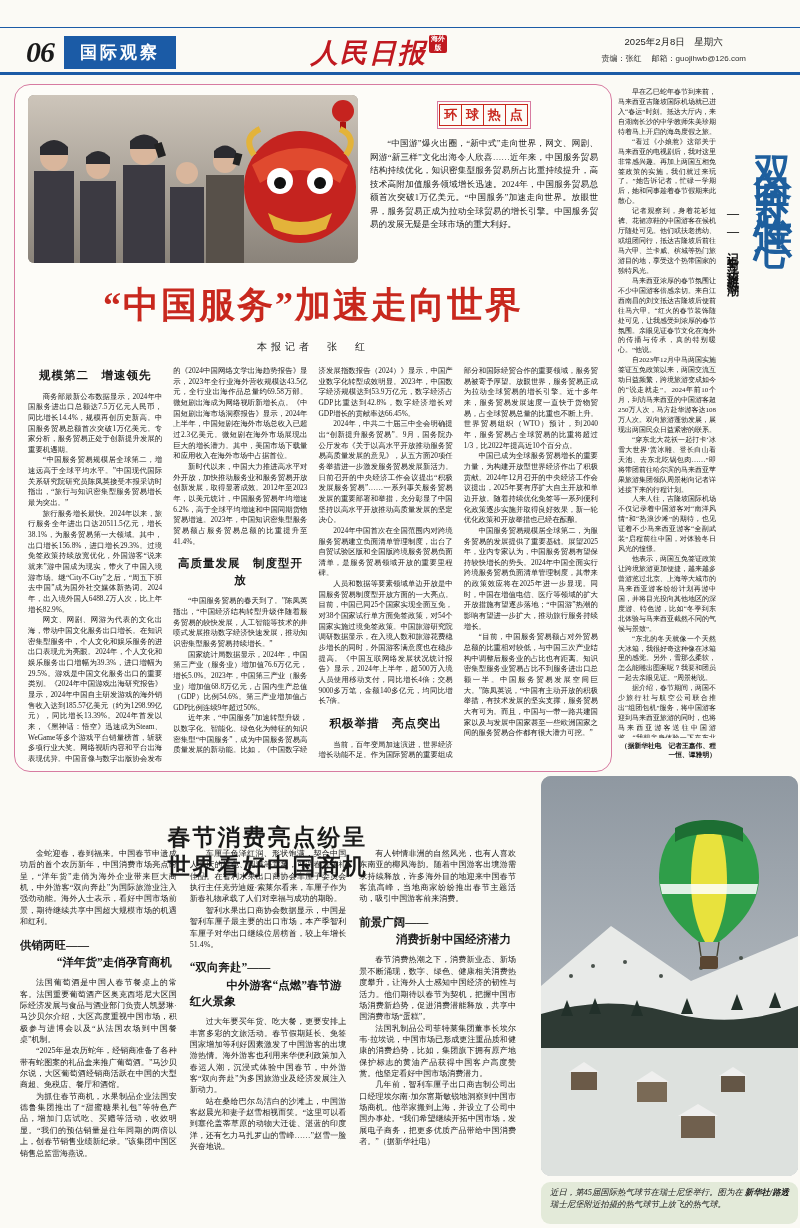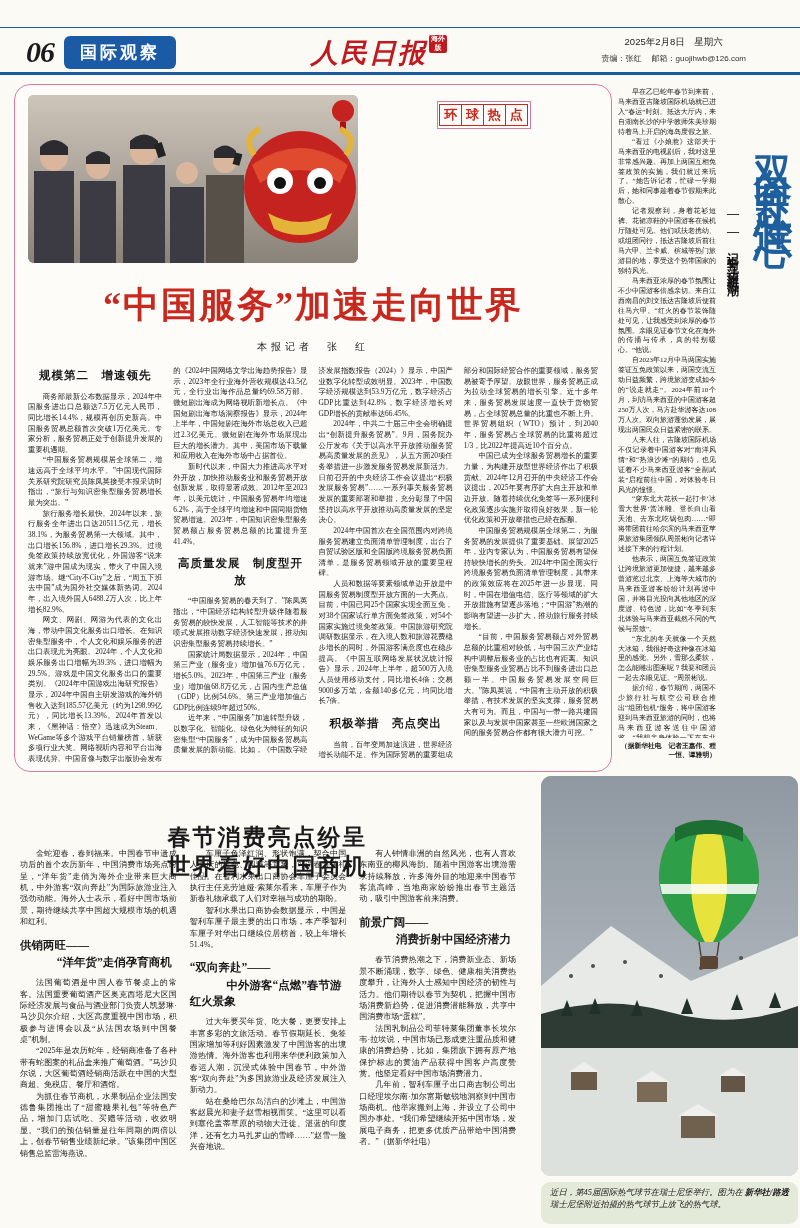--- a/index.html
+++ b/index.html
@@ -8,21 +8,21 @@
     position:relative; background:#fbfaf5; overflow:hidden;
     font-family:"Liberation Serif","DejaVu Serif",serif; color:#1a1a1a;
   }
   .abs { position:absolute; }
 
   
   .topline { left:0; top:27px; width:800px; height:1px; background:#1b5ba6; }
   .hdr { left:0; top:33px; width:766px; height:38px; display:flex; align-items:center; }
   .page-no { font-size:30px; font-weight:900; font-style:italic; margin-left:26px; letter-spacing:-1px; }
   .section-box { background:#1b5ba6; color:#fff; font-weight:700; font-size:17px;
-    padding:5px 16px; margin-left:10px; letter-spacing:3px;border-radius:6px; }
+    padding:5px 16px; margin-left:10px; letter-spacing:3px; }
   .masthead-wrap { position:absolute; left:0; right:8px; top:2px; text-align:center; pointer-events:none; }
   .masthead { font-size:27px; font-weight:900; font-style:italic; color:#c01920; letter-spacing:2px; }
   .edition-badge { display:inline-block; vertical-align:top; margin-left:2px; background:#c01920; color:#fff;
     font-size:7px; width:18px; height:18px; line-height:9px; padding-top:0; text-align:center; border-radius:2px;
     font-style:normal; font-weight:700; }
   .hdr-right { position:absolute; right:20px; top:3px; text-align:center;
     font-family:"Liberation Sans","DejaVu Sans",sans-serif; }
   .hdr-date { font-size:9.5px; color:#222; }
   .hdr-ed { font-size:8px; color:#333; margin-top:4px; }
   .rule { left:0; top:72px; width:800px; height:3px; background:#1b5ba6; }
@@ -142,20 +142,21 @@
     </div>
     <div class="mb-right">
       <div class="badge-wrap">
         <div class="badge-inner">
           <span>环</span>
           <span>球</span>
           <span>热</span>
           <span>点</span>
         </div>
       </div>
+      <div class="intro">“中国游”爆火出圈，“新中式”走向世界，网文、网剧、网游“新三样”文化出海令人欣喜……近年来，中国服务贸易结构持续优化，知识密集型服务贸易所占比重持续提升，高技术高附加值服务领域增长迅速。2024年，中国服务贸易总额首次突破1万亿美元。“中国服务”加速走向世界。放眼世界，服务贸易正成为拉动全球贸易的增长引擎。中国服务贸易的发展无疑是全球市场的重大利好。</div>
     </div>
   </div>
 
   <div class="headline">“中国服务”加速走向世界</div>
   <div class="byline">本报记者　张　红</div>
 
   <div class="cols">
     <div>
       <div class="col-head first">规模第二　增速领先</div>
       <div>
@@ -191,22 +192,22 @@
 </div>
 
 <div class="abs right-art">
   <div class="ra-body">
     <div class="ra-paras">
         <p>早在乙巳蛇年春节到来前，马来西亚吉隆坡国际机场就已进入“春运”时刻。抵达大厅内，来自湖南长沙的中学教师朱美珍期待着马上开启的海岛度假之旅。</p>
         <p>“看过《小娘惹》这部关于马来西亚的电视剧后，我对这里非常感兴趣。再加上两国互相免签政策的实施，我们就过来玩了。”她告诉记者，忙碌一学期后，她和同事趁着春节假期来此散心。</p>
         <p>记者观察到，身着花衫短裤、花裙凉鞋的中国游客在候机厅随处可见。他们或扶老携幼、或组团同行，抵达吉隆坡后前往马六甲、兰卡威、槟城等热门旅游目的地，享受这个热带国家的独特风光。</p>
         <p>马来西亚浓厚的春节氛围让不少中国游客倍感亲切。来自江西南昌的刘文抵达吉隆坡后便前往马六甲。“红火的春节装饰随处可见，让我感受到浓厚的春节氛围。亲眼见证春节文化在海外的传播与传承，真的特别暖心。”他说。</p>
         <p>自2023年12月中马两国实施签证互免政策以来，两国交流互动日益频繁，跨境旅游变成如今的“说走就走”。2024年前10个月，到访马来西亚的中国游客超250万人次，马方赴华游客达108万人次。双向旅游蓬勃发展，展现出两国民众日益紧密的联系。</p>
+        <p>“穿东北大花袄一起打卡‘冰雪大世界’赏冰雕、登长白山看天池、去东北吃锅包肉……”即将带团前往哈尔滨的马来西亚苹果旅游集团领队周景彬向记者详述接下来的行程计划。</p>
         <p>人来人往，吉隆坡国际机场不仅记录着中国游客对“南洋风情”和“热浪沙滩”的期待，也见证着不少马来西亚游客“全副武装”启程前往中国，对体验冬日风光的憧憬。</p>
-        <p>“穿东北大花袄一起打卡‘冰雪大世界’赏冰雕、登长白山看天池、去东北吃锅包肉……”即将带团前往哈尔滨的马来西亚苹果旅游集团领队周景彬向记者详述接下来的行程计划。</p>
         <p>他表示，两国互免签证政策让跨境旅游更加便捷，越来越多曾游览过北京、上海等大城市的马来西亚游客纷纷计划再游中国，并将目光投向其他地区的深度游、特色游，比如“冬季到东北体验与马来西亚截然不同的气候与景致”。</p>
         <p>“东北的冬天就像一个天然大冰箱，我很好奇这种像在冰箱里的感觉。另外，雪那么柔软，怎么能雕出图案呢？我要和团员一起去亲眼见证。”周景彬说。</p>
         <p>据介绍，春节期间，两国不少旅行社与航空公司联合推出“组团包机”服务，将中国游客迎到马来西亚旅游的同时，也将马来西亚游客送往中国游览。“我想亲身体验一下在东北过春节。”来自吉隆坡的团员陈新全对记者说，这不仅是一次观光之旅，更是一次文化之旅。</p>
       </div>
     <div class="ra-byline">（据新华社电　记者王嘉伟、程一恒、谭雅明）</div>
   </div>
   <div class="ra-subtitle">——记中马互访旅游热潮</div>
   <div class="ra-title">双向奔赴心连心</div>
 </div>
 

